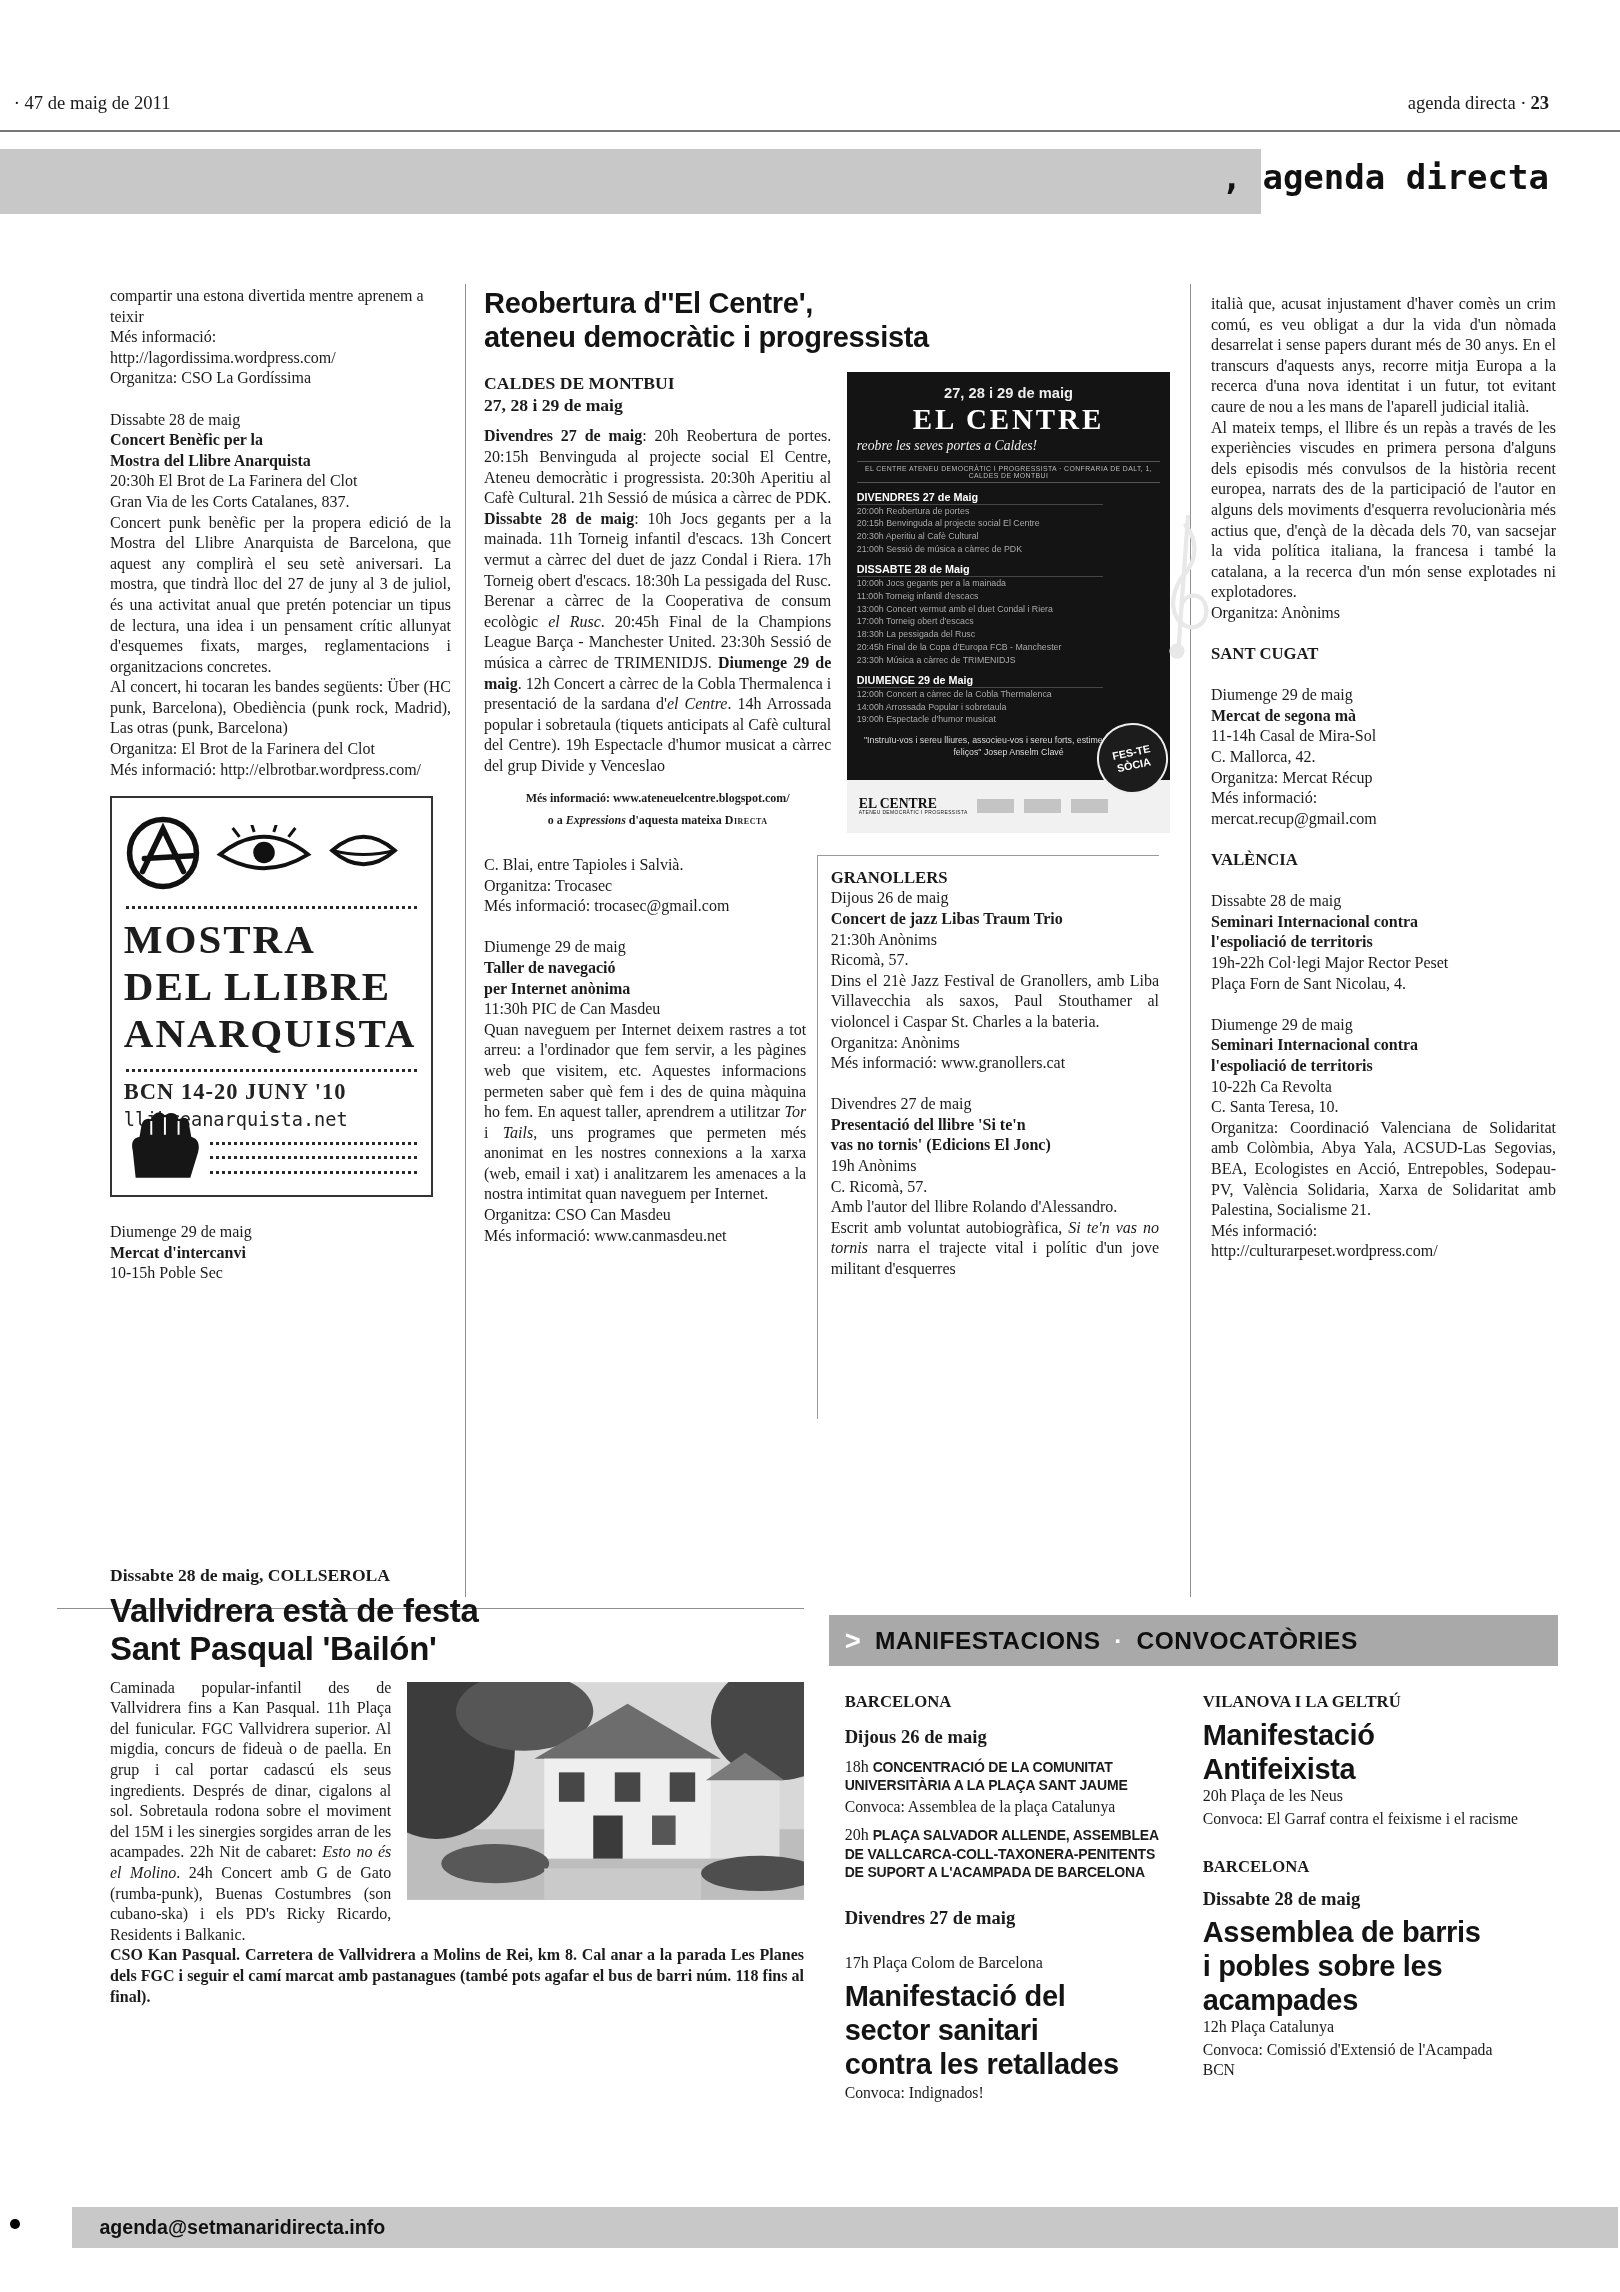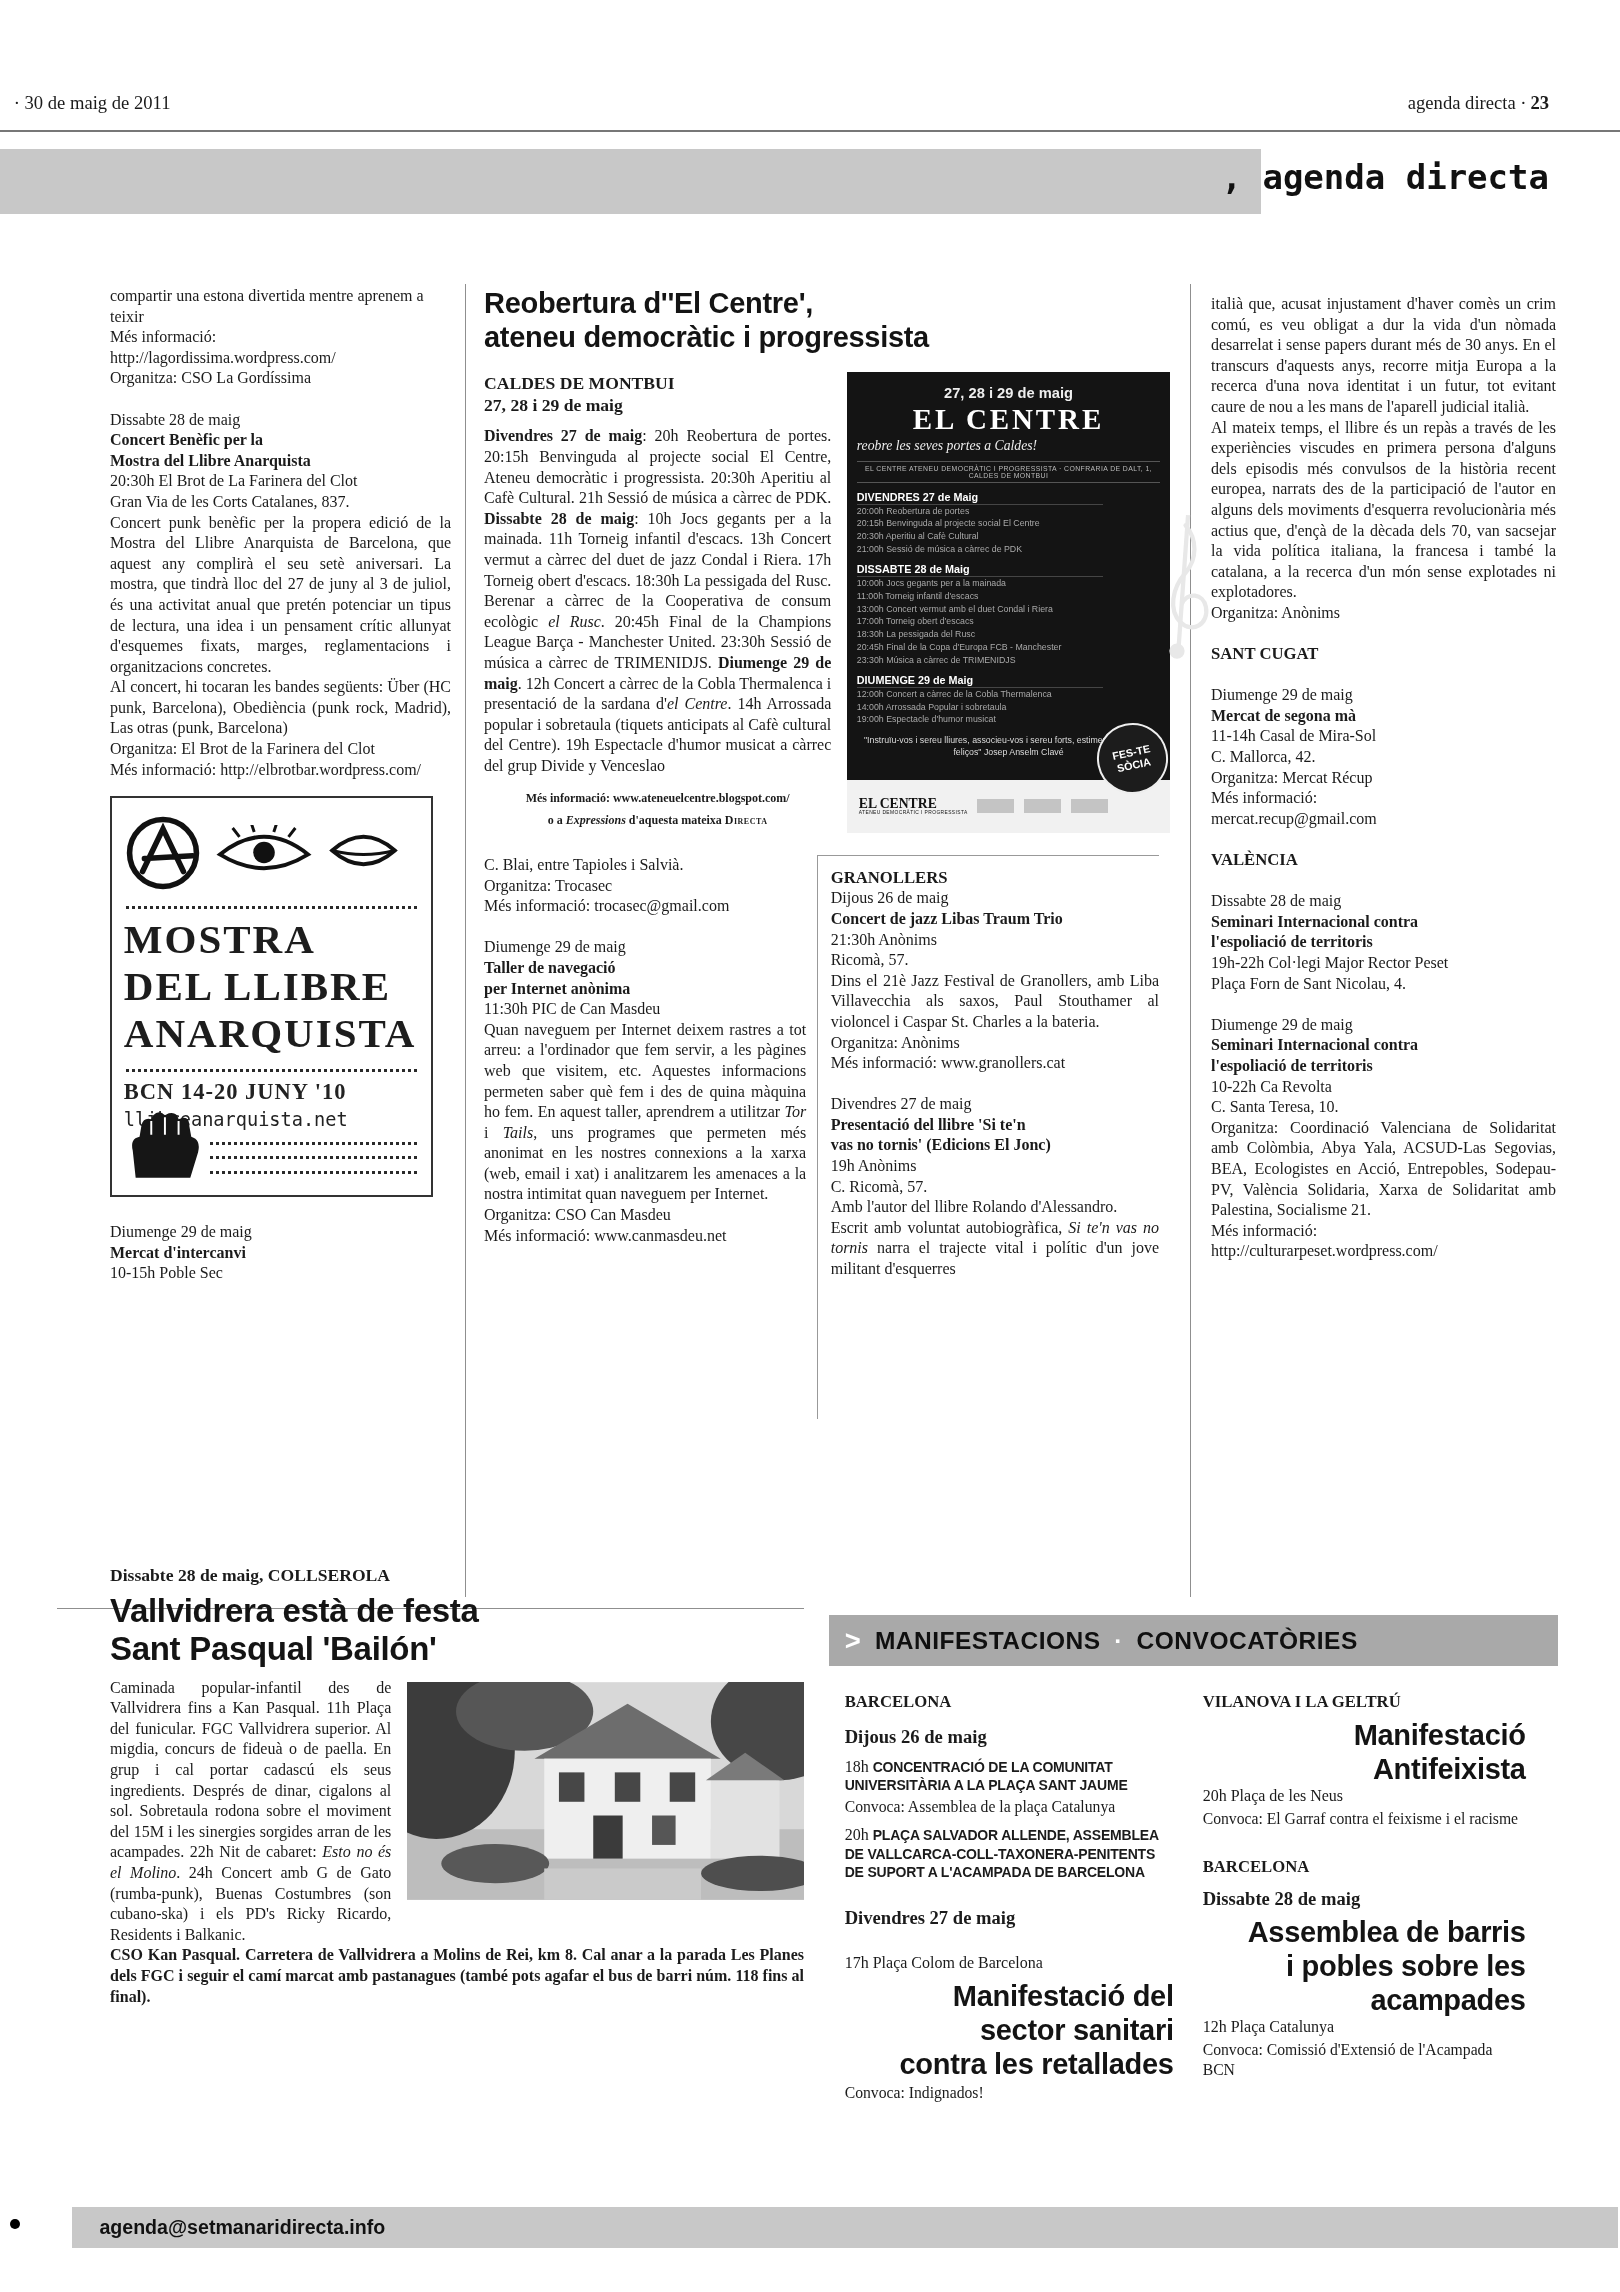--- a/index.html
+++ b/index.html
@@ -87,34 +87,34 @@
   .manif{position:absolute;left:829px;top:1615px;width:729px;}
   .manifbar{height:51px;background:#a9a9a9;display:flex;align-items:center;gap:13.7px;padding-left:15.7px;
             font-family:"Liberation Sans",sans-serif;font-weight:bold;font-size:24.5px;letter-spacing:0.5px;color:#101010;}
   .manifbar .chev{color:#fff;font-size:27.4px;}
   .manifbar .mdot{color:#fff;}
   .manifcols{display:flex;gap:29px;margin-top:25.5px;padding-left:15.7px;}
   .mcolL{width:329px;} .mcolR{width:323px;}
   .mdate{font-weight:bold;font-size:18.6px;margin-top:13.7px;}
   .mitem{margin:9.8px 0 2px;font-size:16px;line-height:18.6px;}
   .mconv{font-size:15.7px;line-height:19.6px;margin-top:2px;}
-  .mt6{margin-top:5.9px;text-align:right;} .mt10{margin-top:9.8px;} .mt24{margin-top:23.5px;} .mt26{margin-top:25.5px;} .mt30{margin-top:29px;}
+  .mt6{margin-top:5.9px;} .mt10{margin-top:9.8px;} .mt24{margin-top:23.5px;} .mt26{margin-top:25.5px;} .mt30{margin-top:29px;}
 
   
   .footdot{position:absolute;left:9.8px;top:2219px;width:9.8px;height:9.8px;border-radius:50%;background:#000;}
   .footbar{position:absolute;left:72px;top:2207px;width:1546px;height:41px;background:#c8c8c8;}
   .footbar span{display:inline-block;margin:8.8px 0 0 27.4px;font-family:"Liberation Sans",sans-serif;
                 font-weight:bold;font-size:19.6px;color:#111;}
 </style>
 </head>
 <body>
 
 <div class="page">
 
-  <div class="hdr-date">· 30 de maig de 2011</div>
+  <div class="hdr-date">· 47 de maig de 2011</div>
   <div class="hdr-folio">
     <span>agenda directa ·</span><span class="num">23</span>
   </div>
   <div class="hdr-rule"></div>
   <div class="topbar"></div>
   <div class="masthead">, agenda directa</div>
 
   <div class="vrule vr1"></div>
   <div class="vrule vr2"></div>
 

